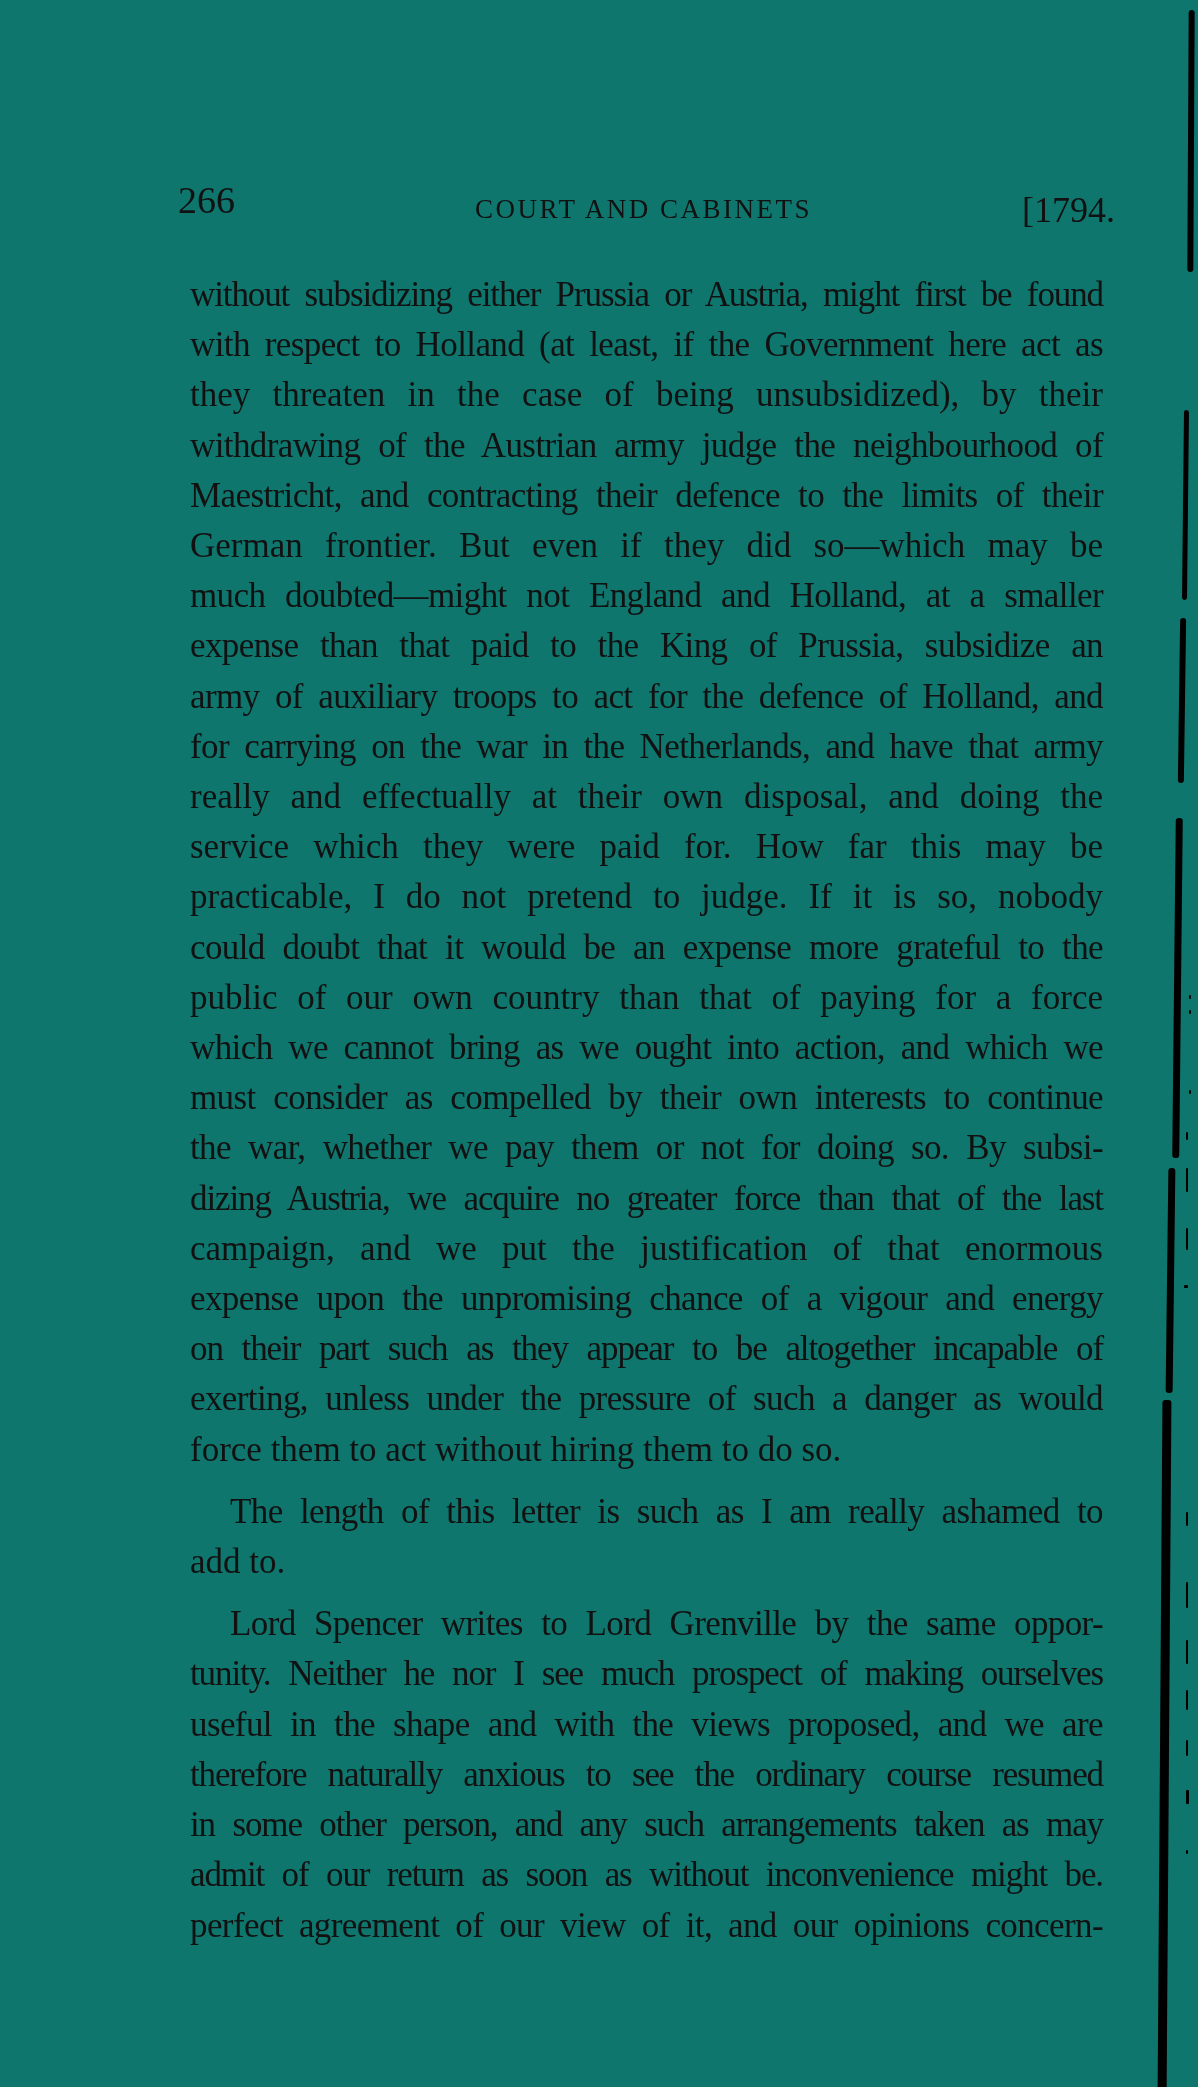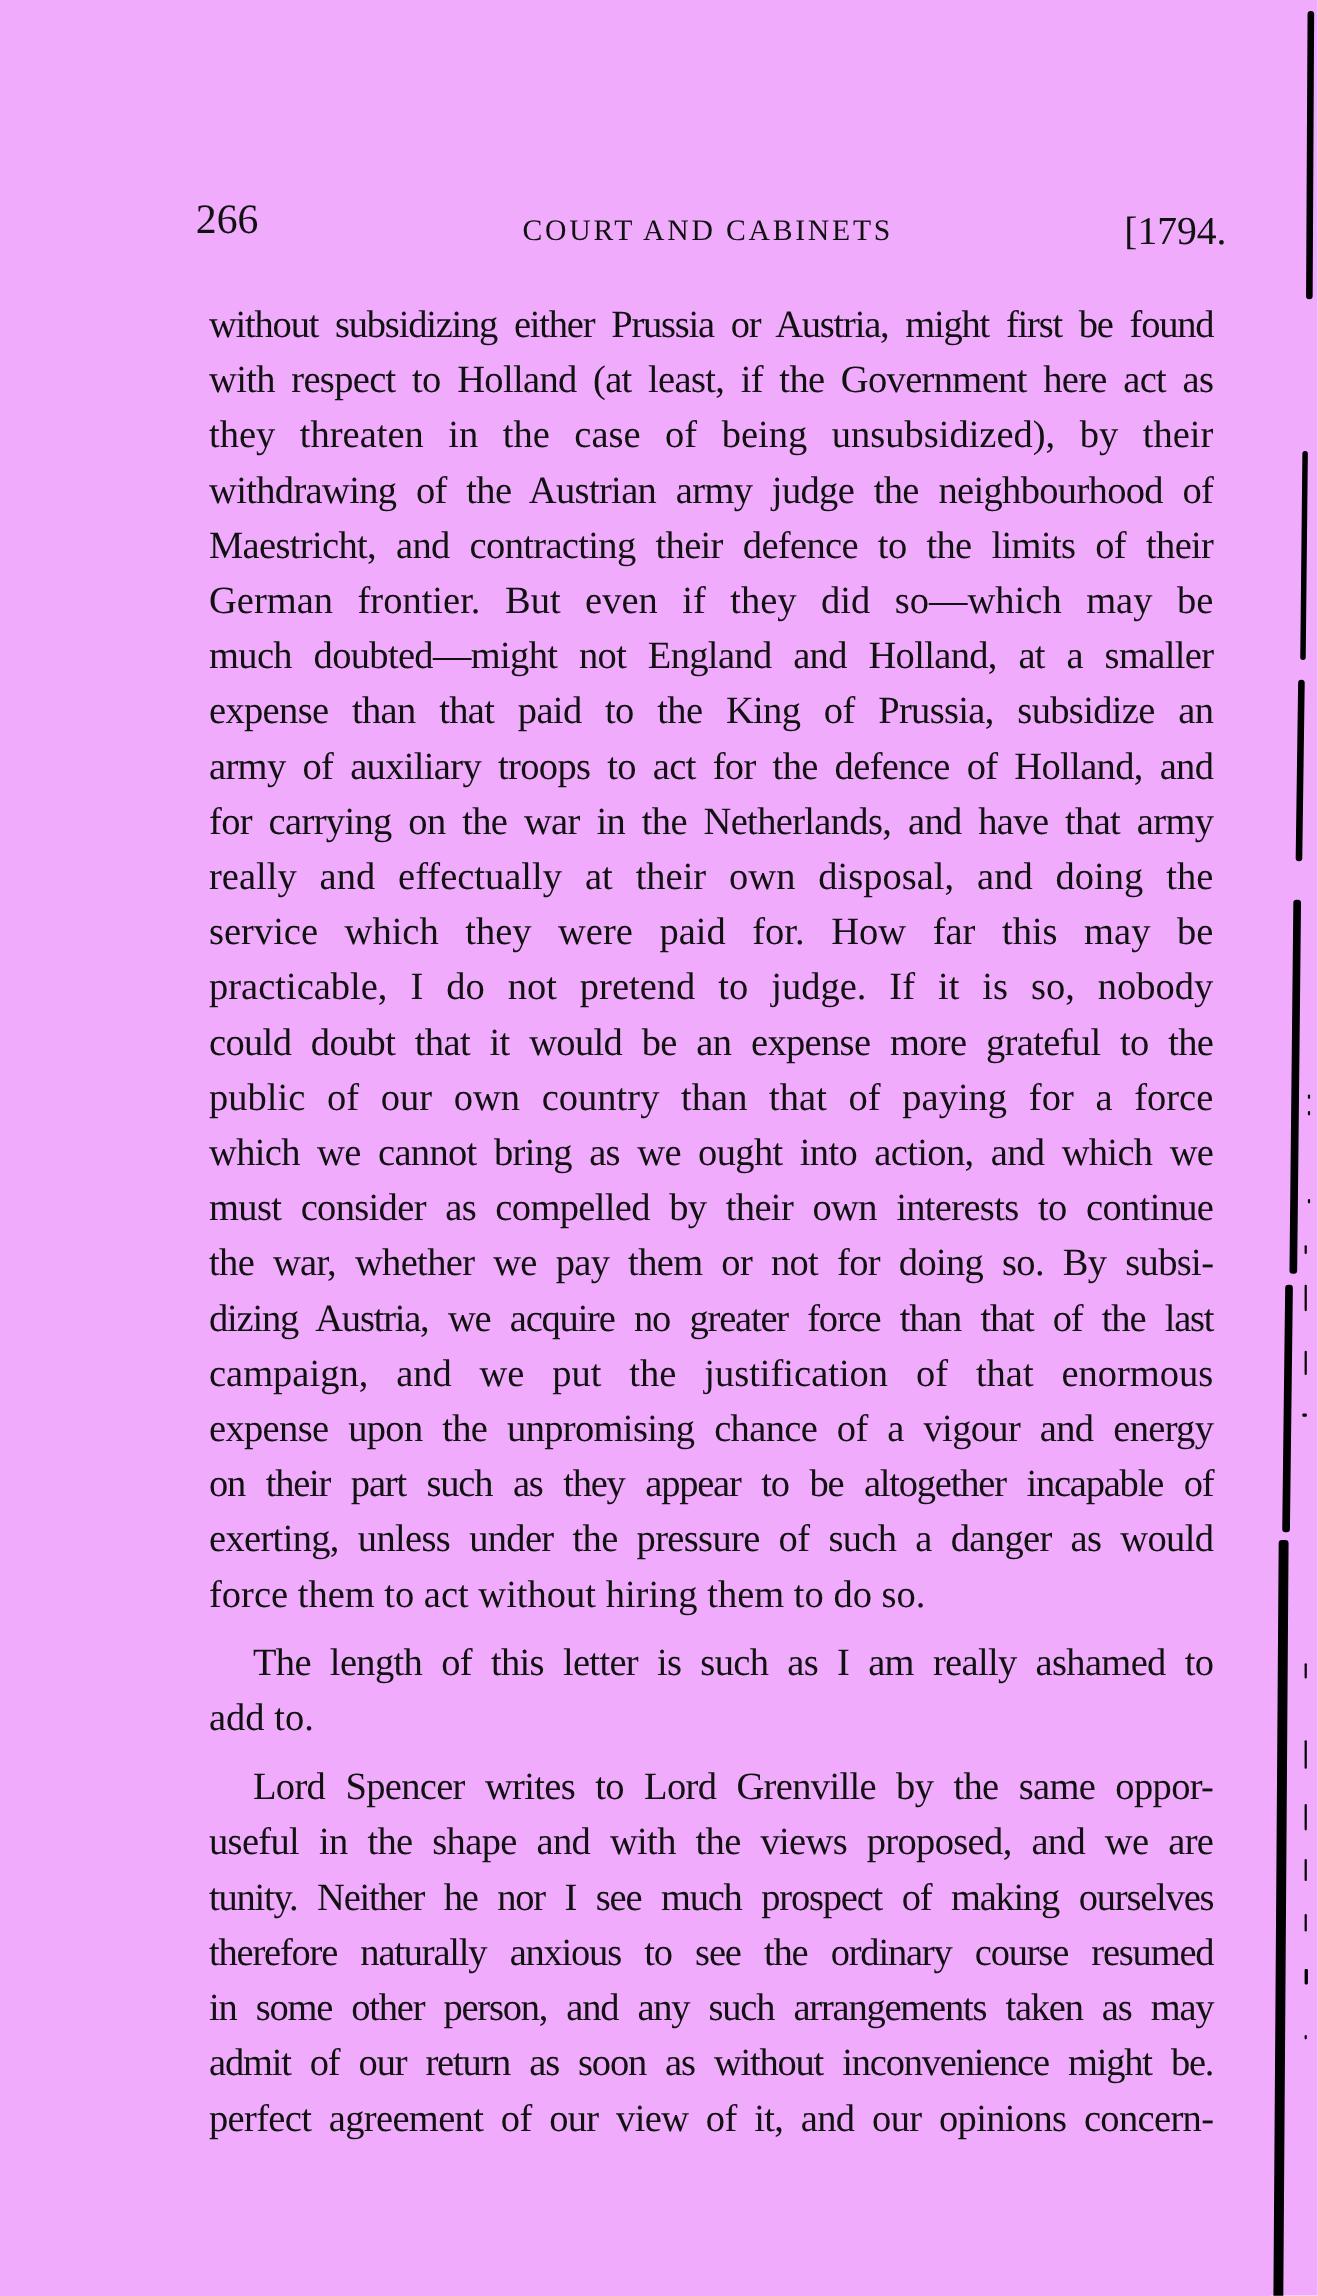--- a/index.html
+++ b/index.html
@@ -1,17 +1,17 @@
 <!DOCTYPE html>
 <html><head>
 <meta charset="utf-8">
 <style>
   html, body { margin: 0; padding: 0; background: #ffffff; }
   body { width: 1198px; height: 2087px; position: relative; overflow: hidden; }
-  .page { position: absolute; left: 0; top: 0; width: 1198px; height: 2087px; background: #f0abfc; }
+  .page { position: absolute; left: 0; top: 0; width: 1198px; height: 2087px; background: #0f766e; }
   .running-head { position: absolute; left: 178px; top: 180px; width: 937px; height: 50px;
     font-family: "Liberation Serif", "DejaVu Serif", serif; color: #111; }
   .page-number { position: absolute; left: 0; top: 0; font-size: 38px; line-height: 40px; }
   .running-title { position: absolute; left: 297px; top: 14px; font-size: 27px; line-height: 30px;
     letter-spacing: 2.5px; }
   .running-year { position: absolute; right: 0; top: 10px; font-size: 36px; line-height: 40px; text-align: center; }
   .body-text { position: absolute; left: 178px; top: 258px; width: 937px;
     font-family: "Liberation Serif", "DejaVu Serif", serif; font-size: 35px; line-height: 50.2px;
     color: #111; }
   .para { margin: 12px; text-align: justify; }
@@ -60,22 +60,22 @@
       <span class="line tighter">on their part such as they appear to be altogether incapable of</span>
       <span class="line tight">exerting, unless under the pressure of such a danger as would</span>
       <span class="line last">force them to act without hiring them to do so.</span>
     </p>
     <p class="para">
       <span class="line indent tight">The length of this letter is such as I am really ashamed to</span>
       <span class="line last">add to.</span>
     </p>
     <p class="para">
       <span class="line indent tight">Lord Spencer writes to Lord Grenville by the same oppor-</span>
+      <span class="line tighter">tunity. Neither he nor I see much prospect of making ourselves</span>
       <span class="line tight">useful in the shape and with the views proposed, and we are</span>
-      <span class="line tighter">tunity. Neither he nor I see much prospect of making ourselves</span>
       <span class="line tighter">therefore naturally anxious to see the ordinary course resumed</span>
       <span class="line tighter">in some other person, and any such arrangements taken as may</span>
       <span class="line tighter">admit of our return as soon as without inconvenience might be.</span>
       <span class="line tight">perfect agreement of our view of it, and our opinions concern-</span>
     </p>
   </div>
 
   <div class="bar" style="left:1188px; top:10px; width:6px; height:262px; transform:rotate(0.3deg);"></div>
   <div class="bar" style="left:1183px; top:410px; width:5px; height:190px; transform:rotate(0.6deg);"></div>
   <div class="bar" style="left:1179px; top:618px; width:6px; height:165px; transform:rotate(0.8deg);"></div>

